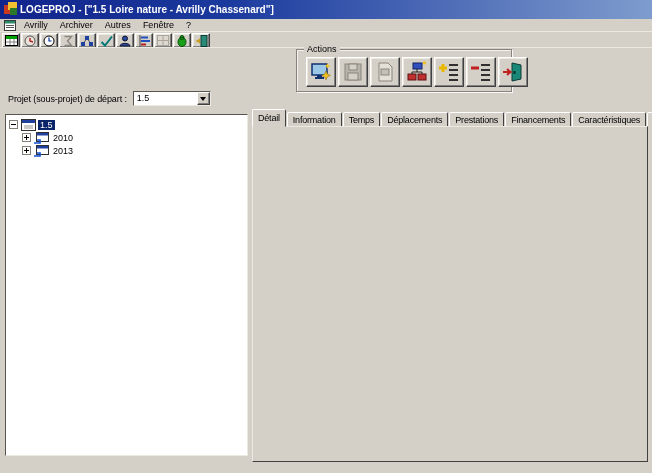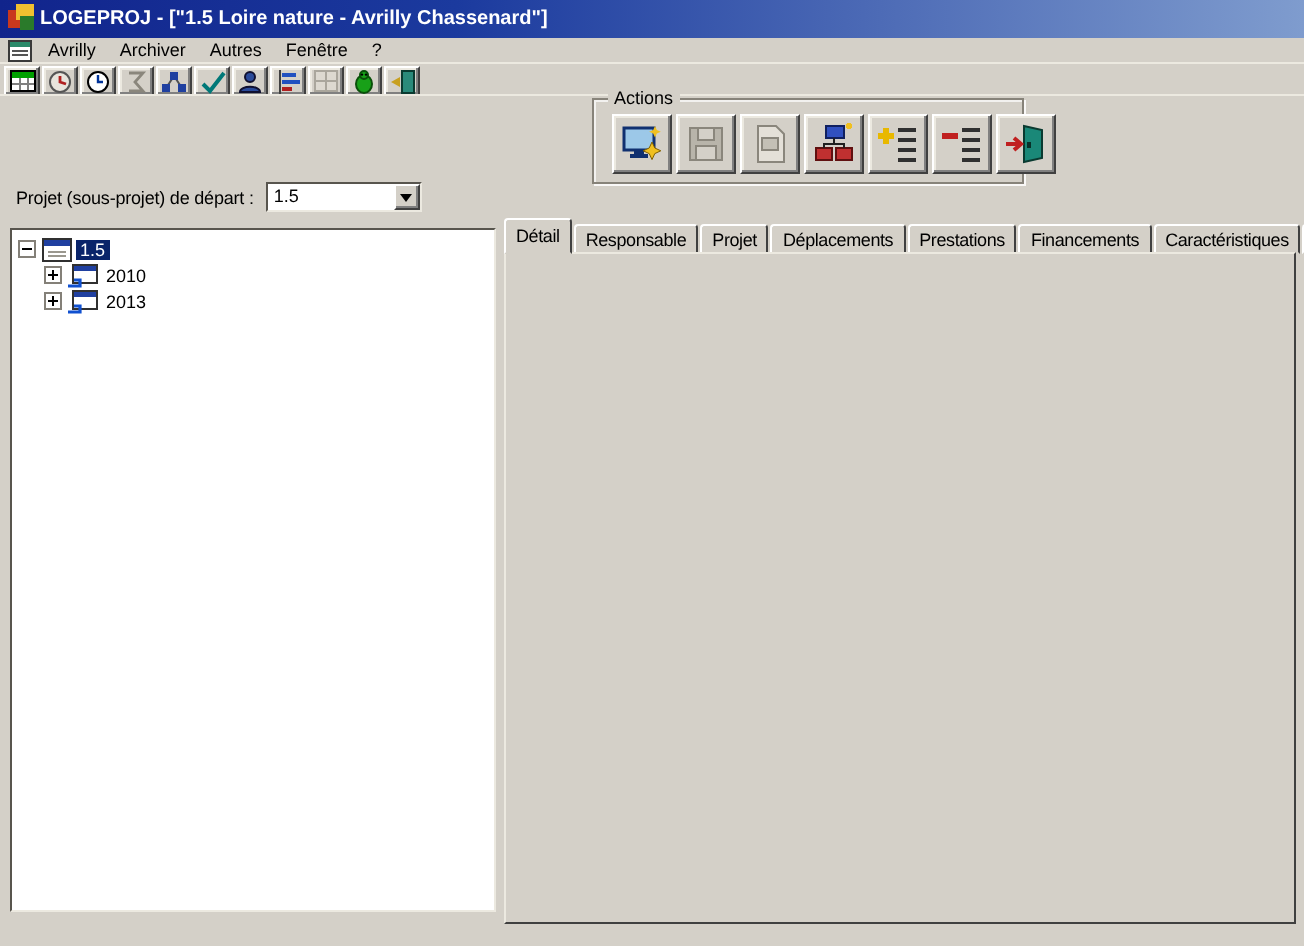--- a/index.html
+++ b/index.html
@@ -297,22 +297,22 @@
           <rect x="3" y="1" width="11" height="2.5" fill="#2040A0"></rect>
           <path d="M0 11 L6 11 L6 8 L3 8" fill="none" stroke="#1050D0" stroke-width="1.6"></path>
         </svg>
       <span class="tree-label">2013</span>
     </div>
   </div>
 
   
   <div class="abs tabstrip">
     <span class="tab active">Détail</span>
-    <span class="tab">Responsable</span>
-    <span class="tab">Projet</span>
+    <span class="tab">Information</span>
+    <span class="tab">Temps</span>
     <span class="tab">Déplacements</span>
     <span class="tab">Prestations</span>
     <span class="tab">Financements</span>
     <span class="tab">Caractéristiques</span>
     <span class="tab">Etats</span>
   </div>
 
   
   <div class="abs panel"></div>
 

